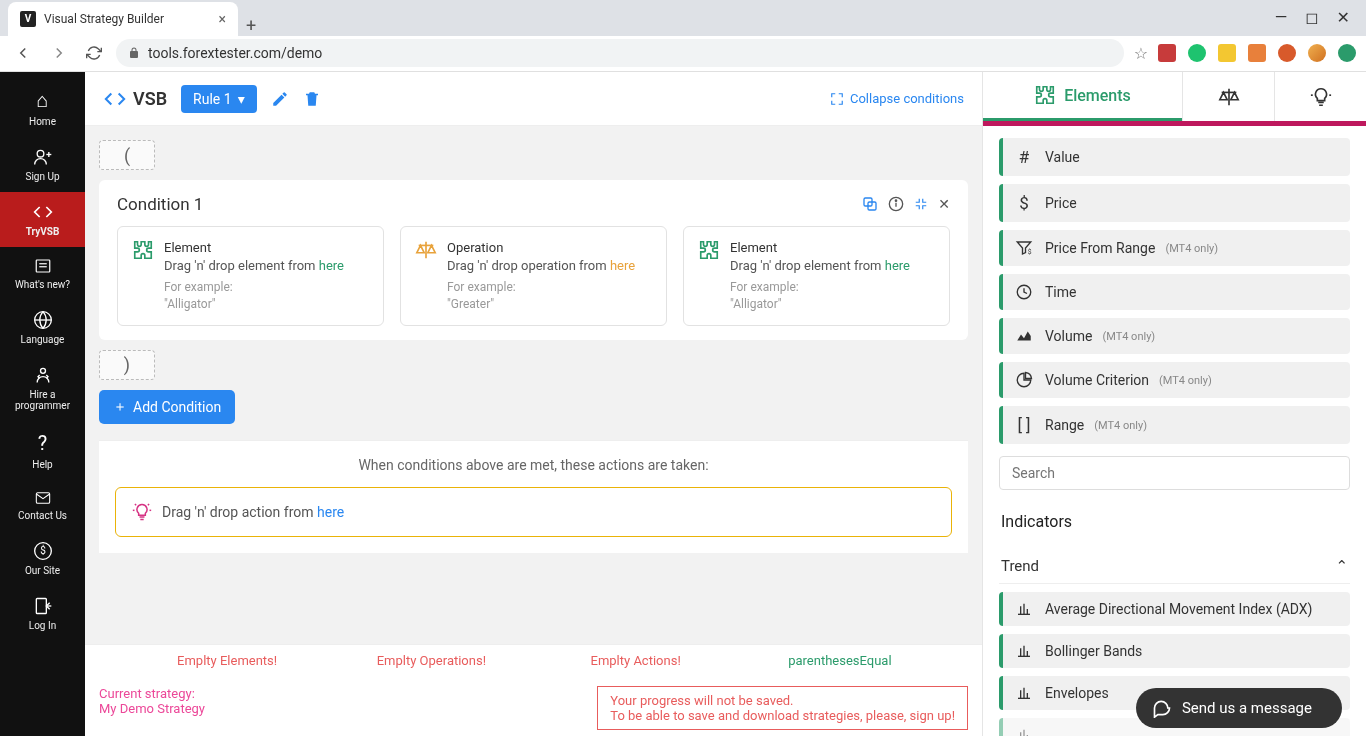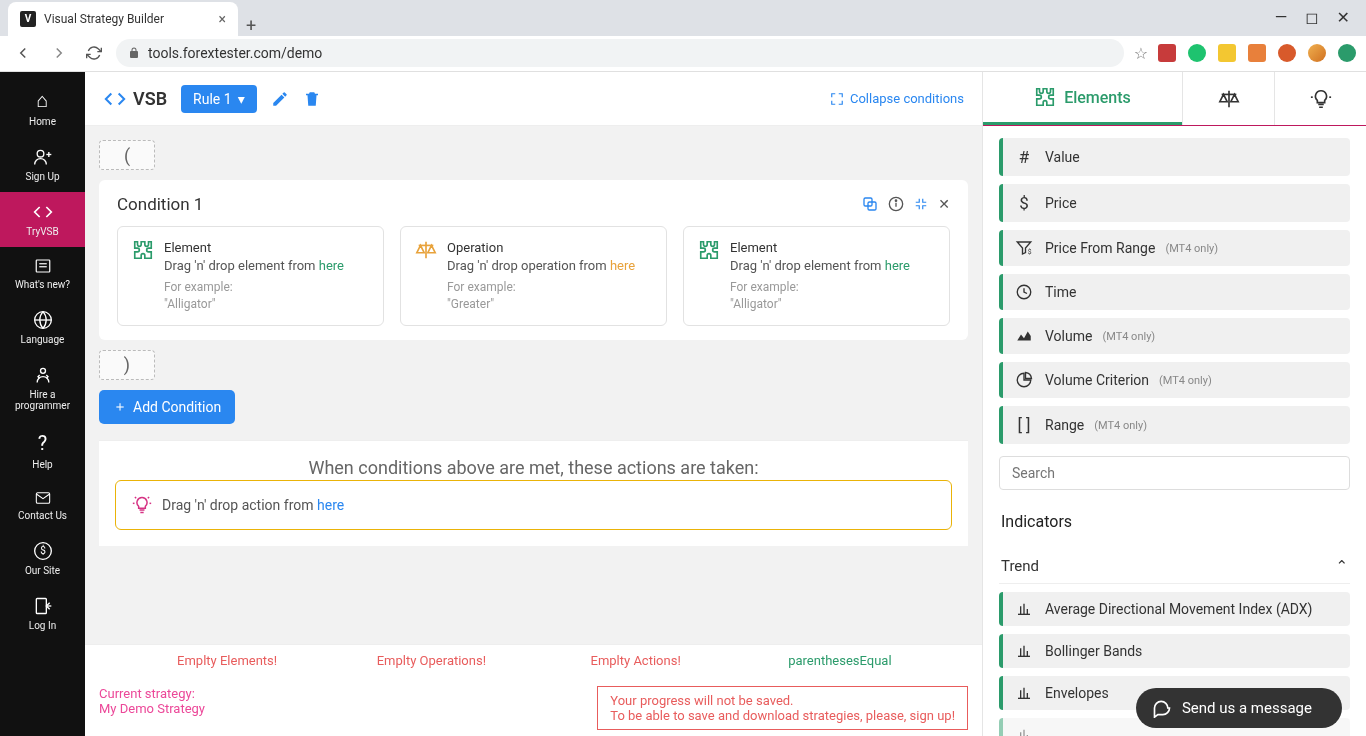--- a/index.html
+++ b/index.html
@@ -18,21 +18,21 @@
 .nav-btn.active { color: #555; }
 .url-area { flex: 1; display: flex; align-items: center; gap: 8px; background: #f1f3f4; border-radius: 14px; height: 28px; padding: 0 12px; font-size: 14px; color: #333; }
 .lock-icon { color: #666; font-size: 12px; }
 .ext-icons { display: flex; gap: 12px; align-items: center; }
 .ext-ico { width: 18px; height: 18px; border-radius: 3px; }
 
 
 .app { flex: 1; display: flex; overflow: hidden; }
 .sidenav { width: 85px; background: #111; display: flex; flex-direction: column; align-items: center; padding-top: 6px; }
 .sidenav-item { width: 100%; display: flex; flex-direction: column; align-items: center; padding: 10px 4px; color: #eee; font-size: 10px; gap: 4px; text-align: center; cursor: pointer;}
-.sidenav-item.active { background: #be185d; }
+.sidenav-item.active { background: #b91c1c; font-weight: bold; }
 .sn-icon { font-size: 20px; color: #fff; }
 
 
 .main { flex: 1; display: flex; flex-direction: column; background: #f2f2f2; overflow: hidden; }
 .top-toolbar { height: 54px; background: #fff; display: flex; align-items: center; padding: 0 18px; gap: 14px; border-bottom: 1px solid #eee; }
 .vsb-logo { display: flex; align-items: center; gap: 6px; font-size: 18px; font-weight: 600; color: #333; }
 .vsb-logo-ico { color: #2b9b6b; font-size: 22px; }
 .rule-dd { background: #2a87f0; color: #fff; padding: 6px 12px; border-radius: 4px; font-size: 14px; display: flex; align-items: center; gap: 6px; }
 .tool-icon { color: #2a87f0; font-size: 18px; cursor: pointer; }
 .collapse-link { margin-left: auto; color: #2a87f0; font-size: 13px; display: flex; align-items: center; gap: 6px; }
@@ -53,35 +53,35 @@
 .slot.el .slot-icon { color: #2b9b6b; }
 .slot.op .slot-icon { color: #e8a23b; }
 .slot-body { font-size: 13px; color: #555; line-height: 1.4; }
 .slot-label { color: #333; font-size: 13px; }
 .slot-link { color: #2b9b6b; }
 .slot.op .slot-link { color: #e8a23b; }
 .slot-example { color: #999; font-size: 12px; margin-top: 4px; }
 .add-cond-btn { background: #2a87f0; color: #fff; padding: 8px 14px; border-radius: 5px; font-size: 14px; display: inline-flex; align-items: center; gap: 6px; width: fit-content; }
 
 .actions-block { background: #fff; border-top: 1px solid #eee; padding: 16px; margin-top: 6px; }
-.actions-hint { text-align: center; font-size: 18px; color: #666; margin-bottom: 2px; }
+.actions-hint { text-align: center; font-size: 14px; color: #666; margin-bottom: 14px; }
 .action-drop { border: 1px solid #eab308; border-radius: 6px; padding: 14px 16px; display: flex; align-items: center; gap: 10px; font-size: 14px; color: #555; }
 .action-drop-ico { color: #d63384; font-size: 18px; }
 .action-link { color: #2a87f0; }
 
 .footer-warnings { display: flex; padding: 8px 40px; font-size: 13px; border-top: 1px solid #eee; background:#fff; }
 .fw-item { flex-basis: 220px; color: #e85c5c; text-align: center; }
 .fw-item.ok { color: #2b9b6b; }
 .footer-strategy { background:#fff; padding: 10px 14px 6px 14px; font-size: 13px; display: flex; justify-content: space-between; align-items: flex-start; }
 .save-warn { border: 1px solid #e85c5c; color: #e85c5c; padding: 6px 12px; font-size: 13px; text-align: left;}
 .strategy-label { color: #ec4899; }
 
 
 .right-panel { width: 384px; background: #fff; border-left: 1px solid #e5e5e5; display: flex; flex-direction: column; position: relative; }
-.rp-tabs { display: flex; height: 54px; border-bottom: 1px solid #be185d; justify-content: flex-end; }
+.rp-tabs { display: flex; height: 54px; border-bottom: 5px solid #be185d; justify-content: flex-end; }
 .rp-tab { flex: 1; display: flex; align-items: center; justify-content: center; gap: 8px; font-size: 16px; color: #444; cursor: pointer; }
 .rp-tab.active { color: #2b9b6b; border-bottom: 3px solid #2b9b6b; font-weight: 500;}
 .rp-tab.icon-only { flex: 0 0 92px; border-left: 1px solid #e5e5e5; }
 .rp-ico { font-size: 20px; }
 .rp-body { flex: 1; overflow-y: auto; padding: 12px 16px; display: flex; flex-direction: column; gap: 8px; }
 .elem-chip { background: #f0f0f0; border-left: 4px solid #2b9b6b; border-radius: 4px; padding: 9px 10px; display: flex; align-items: center; gap: 10px; font-size: 14px; color: #333; cursor: grab; }
 .elem-ico { width: 22px; display: flex; justify-content: center; color: #333; font-size: 17px; }
 .elem-badge { font-size: 11px; color: #888; }
 .rp-search { border: 1px solid #ddd; border-radius: 4px; padding: 8px 12px; font-size: 14px; color: #888; margin: 4px 0; }
 .rp-section-h { font-size: 16px; font-weight: 400; color: #222; padding: 10px 2px; }

